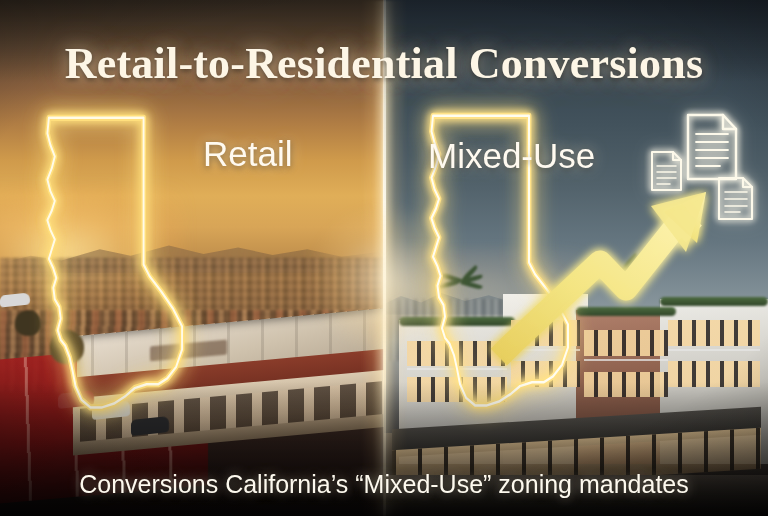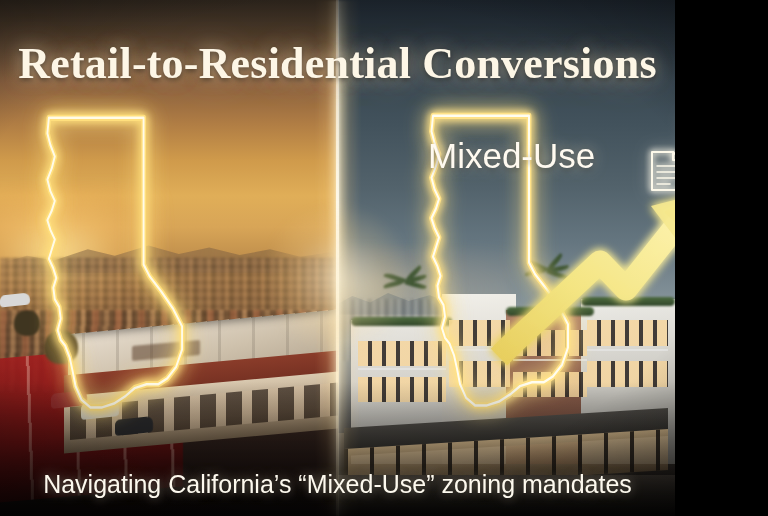--- a/index.html
+++ b/index.html
@@ -1,20 +1,20 @@
 <!DOCTYPE html>
 <html><head>
 <meta charset="utf-8">
 <style>
   html,body{margin:0;padding:0;background:#000;}
   body{font-family:"Liberation Sans",sans-serif;}
 
   #poster{
     position:relative;
-    width:675px;height:516px;
+    width:768px;height:516px;
     overflow:hidden;
     background:#c2410c;
   }
 
   
   .half{position:absolute;top:0;height:100%;overflow:hidden;}
   .half-left{left:0;width:50%;}
   .half-right{left:50%;width:50%;}
 
   .sky-left{
@@ -441,16 +441,17 @@
         <path d="M719,178 L743,178 L752,187 L752,219 L719,219 Z" stroke-width="2.1"></path>
         <path d="M743,178 L743,187 L752,187" stroke-width="2.1"></path>
         <path d="M725,192 H747 M725,199 H747 M725,206 H747 M725,212 H740" stroke-width="1.6"></path>
       </g>
     </g>
   </svg>
 
   <div class="vignette"></div>
 
   <div class="title">Retail-to-Residential Conversions</div>
+  <div class="sublabel lbl-retail">Retail</div>
   <div class="sublabel lbl-mixed">Mixed-Use</div>
-  <div class="caption">Navigating California’s “Mixed-Use” zoning mandates</div>
+  <div class="caption">Conversions California’s “Mixed-Use” zoning mandates</div>
 
 </div>
 
 </body></html>

